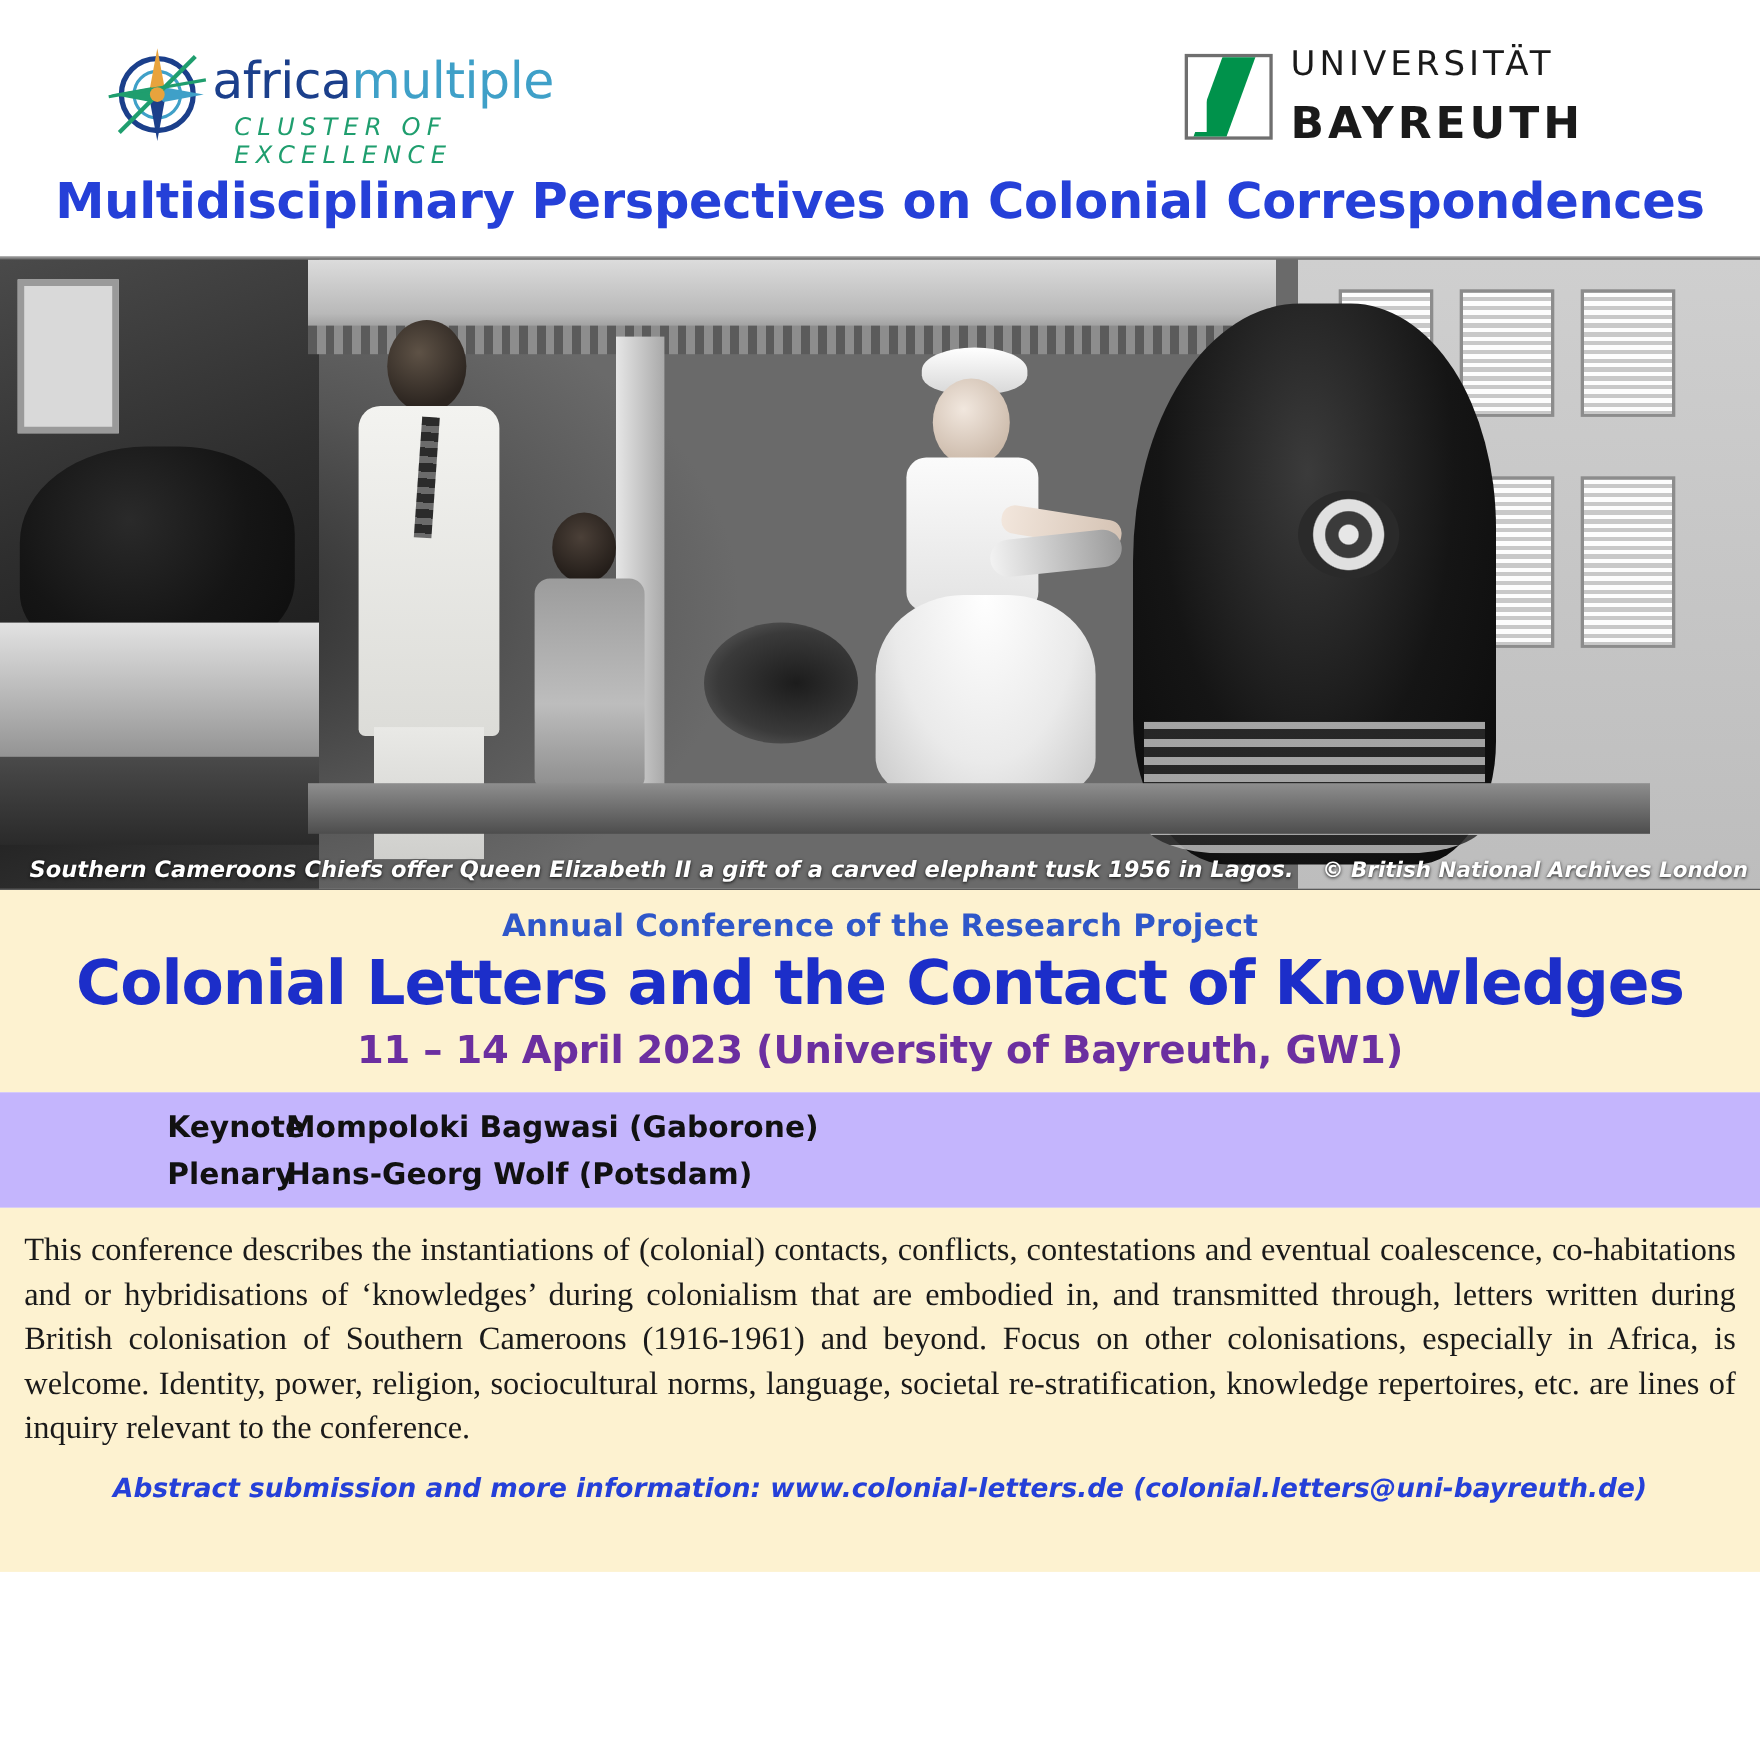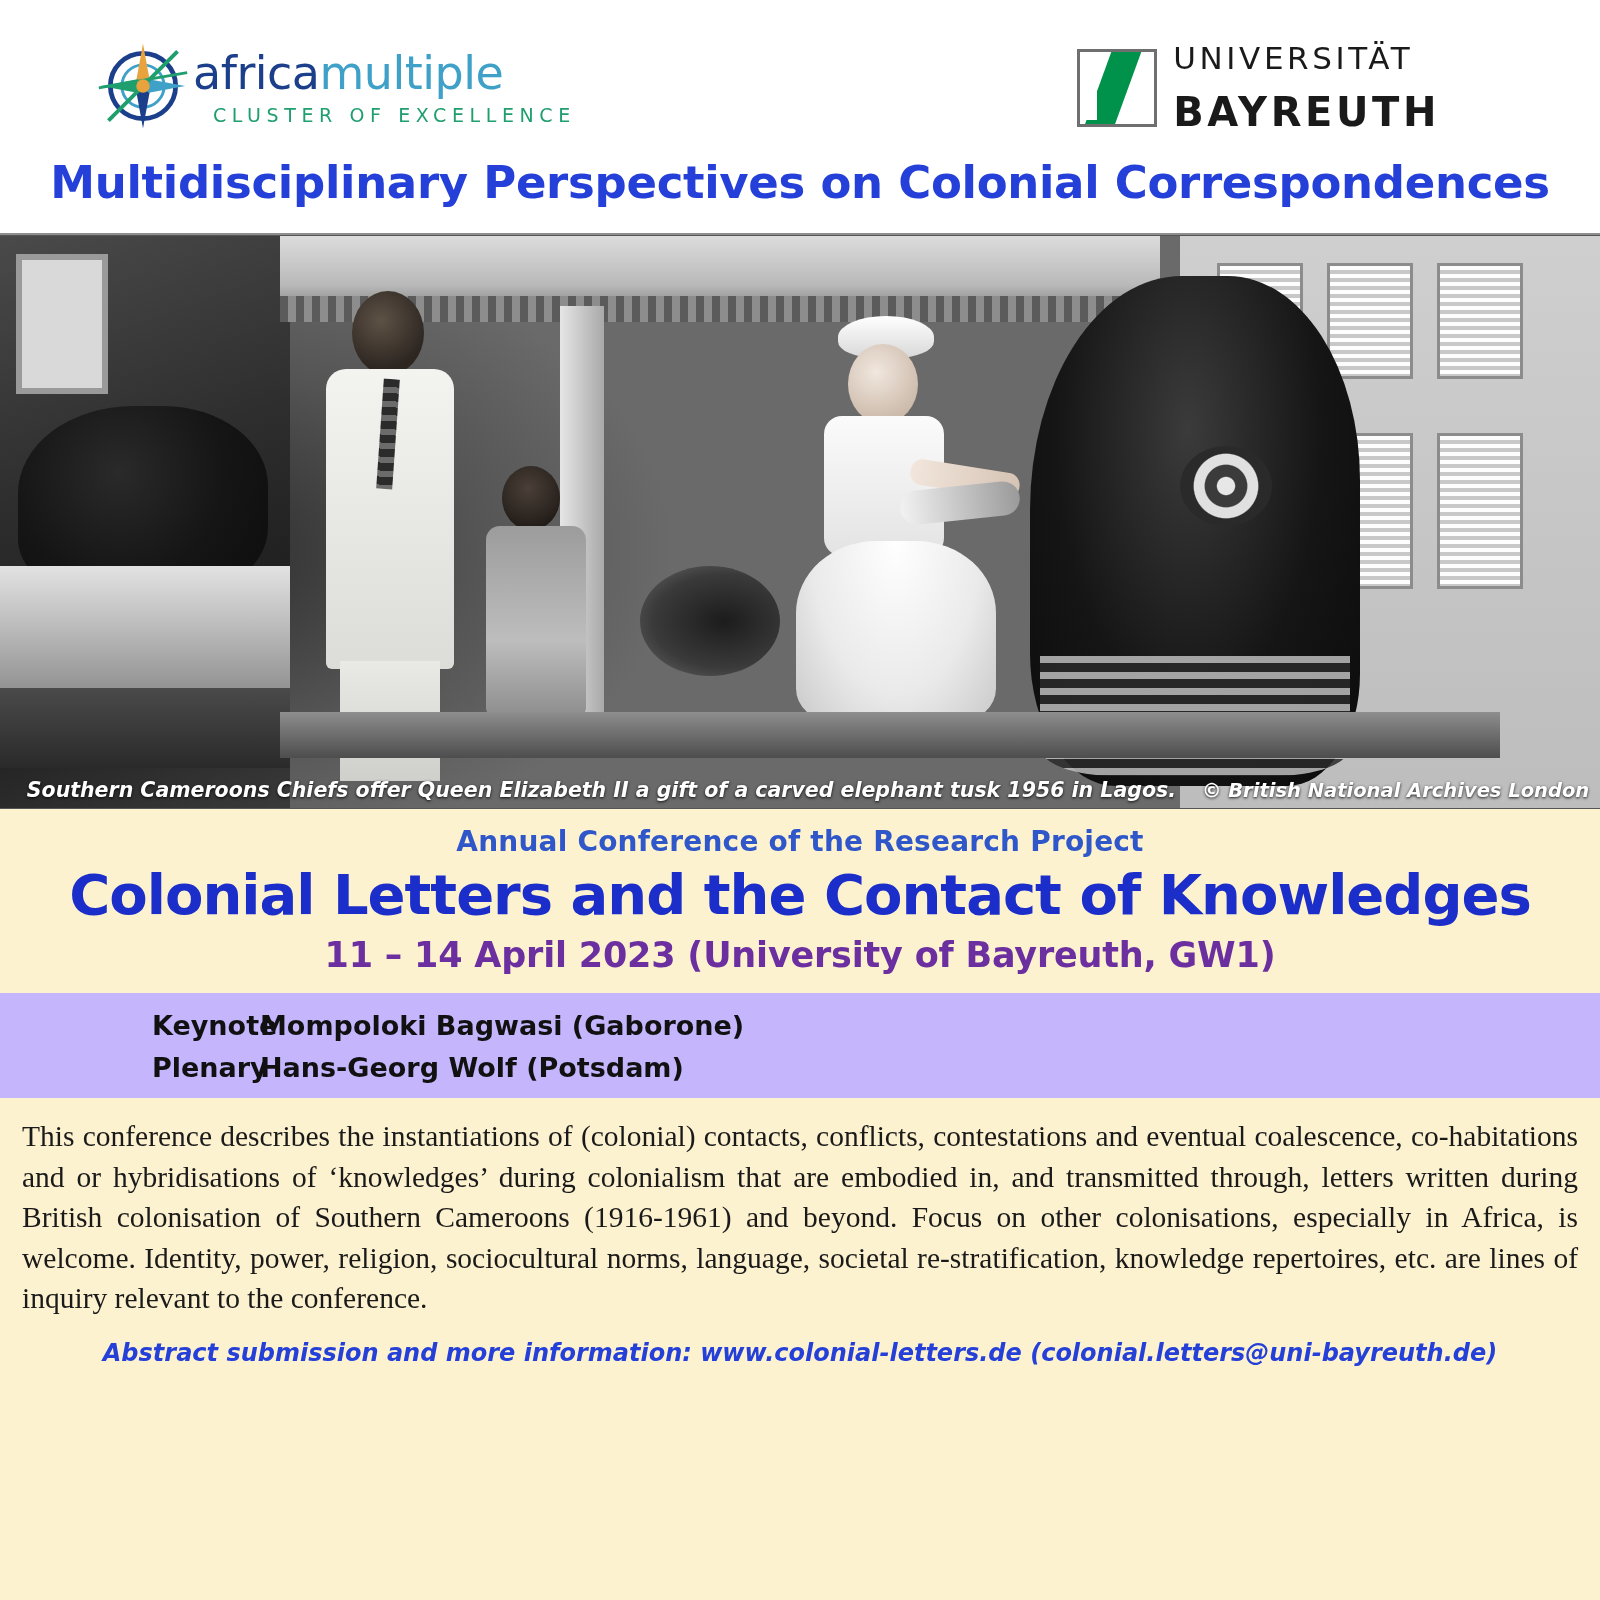--- a/index.html
+++ b/index.html
@@ -9,21 +9,21 @@
   }
   body {
     width: 1600px;
     height: 1600px;
     font-family: "Liberation Sans", sans-serif;
     overflow: hidden;
     position: relative;
   }
   .poster {
     width: 1600px;
-    height: 1600px;
+    height: 1429px;
     position: relative;
     background: #ffffff;
     display: flex;
     flex-direction: column;
   }
 
   
   .logo-bar {
     height: 150px;
     position: relative;
@@ -51,24 +51,25 @@
     letter-spacing: -0.5px;
     font-weight: 500;
     color: #1b3f8b;
     font-family: "DejaVu Sans", sans-serif;
   }
   .am-word .multiple { color: #3fa0c8; font-weight: 400; }
   .am-sub {
     position: absolute;
     left: 168px;
     top: 76px;
-    font-size: 19px;
+    font-size: 22px;
     letter-spacing: 5.6px;
     color: #1f9e6e;
     font-family: "DejaVu Sans", sans-serif;
+    font-style: italic;
   }
 
   .ub-logo {
     position: absolute;
     right: 160px;
     top: 42px;
     display: flex;
     align-items: center;
     gap: 16px;
   }

